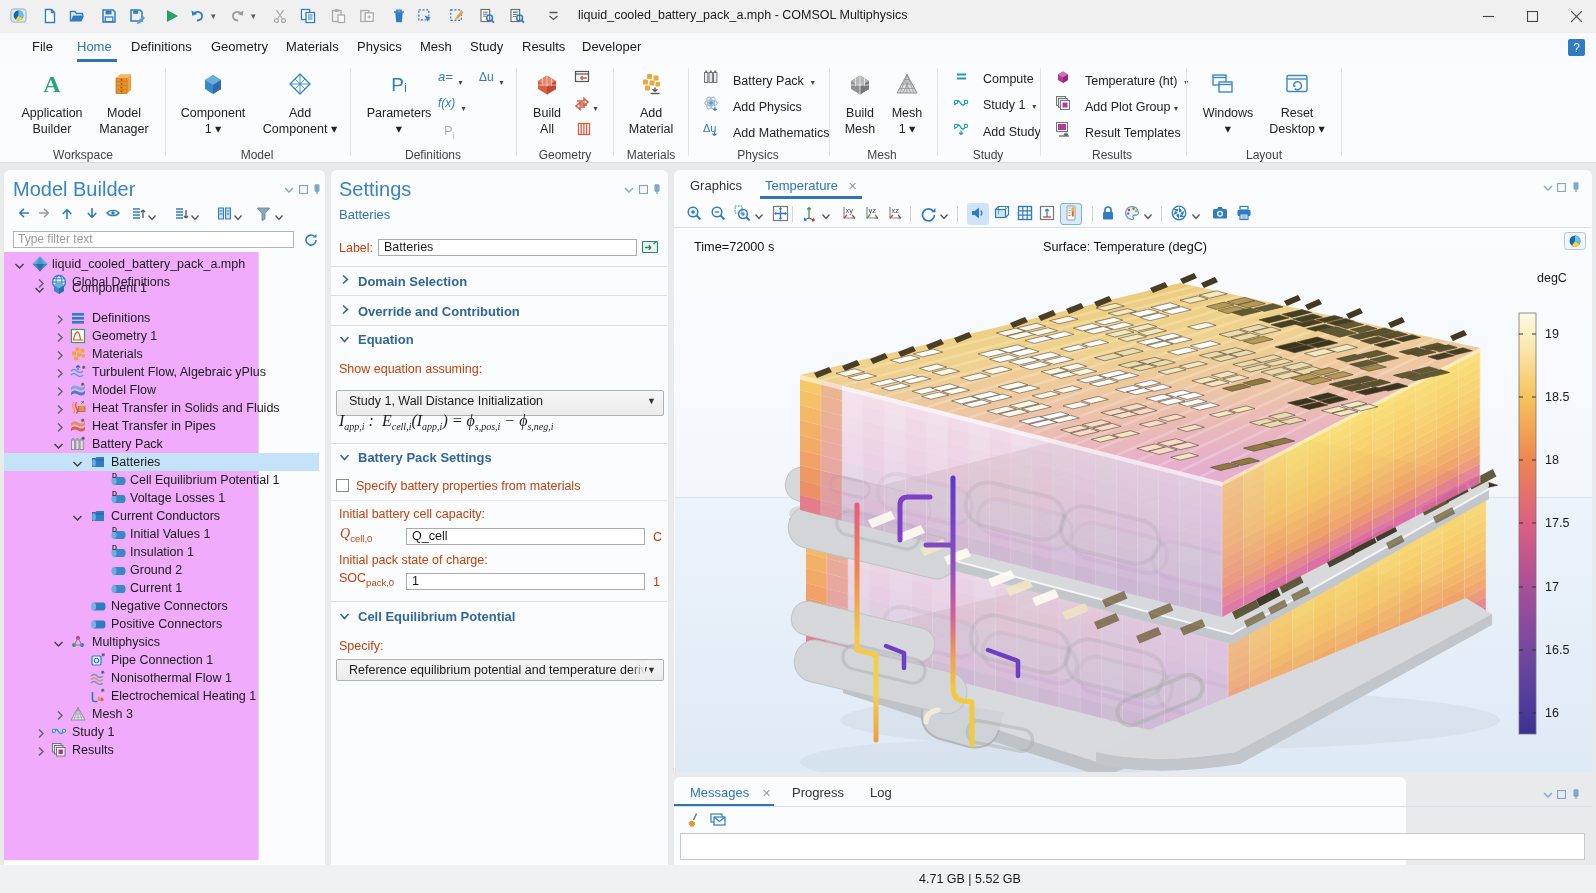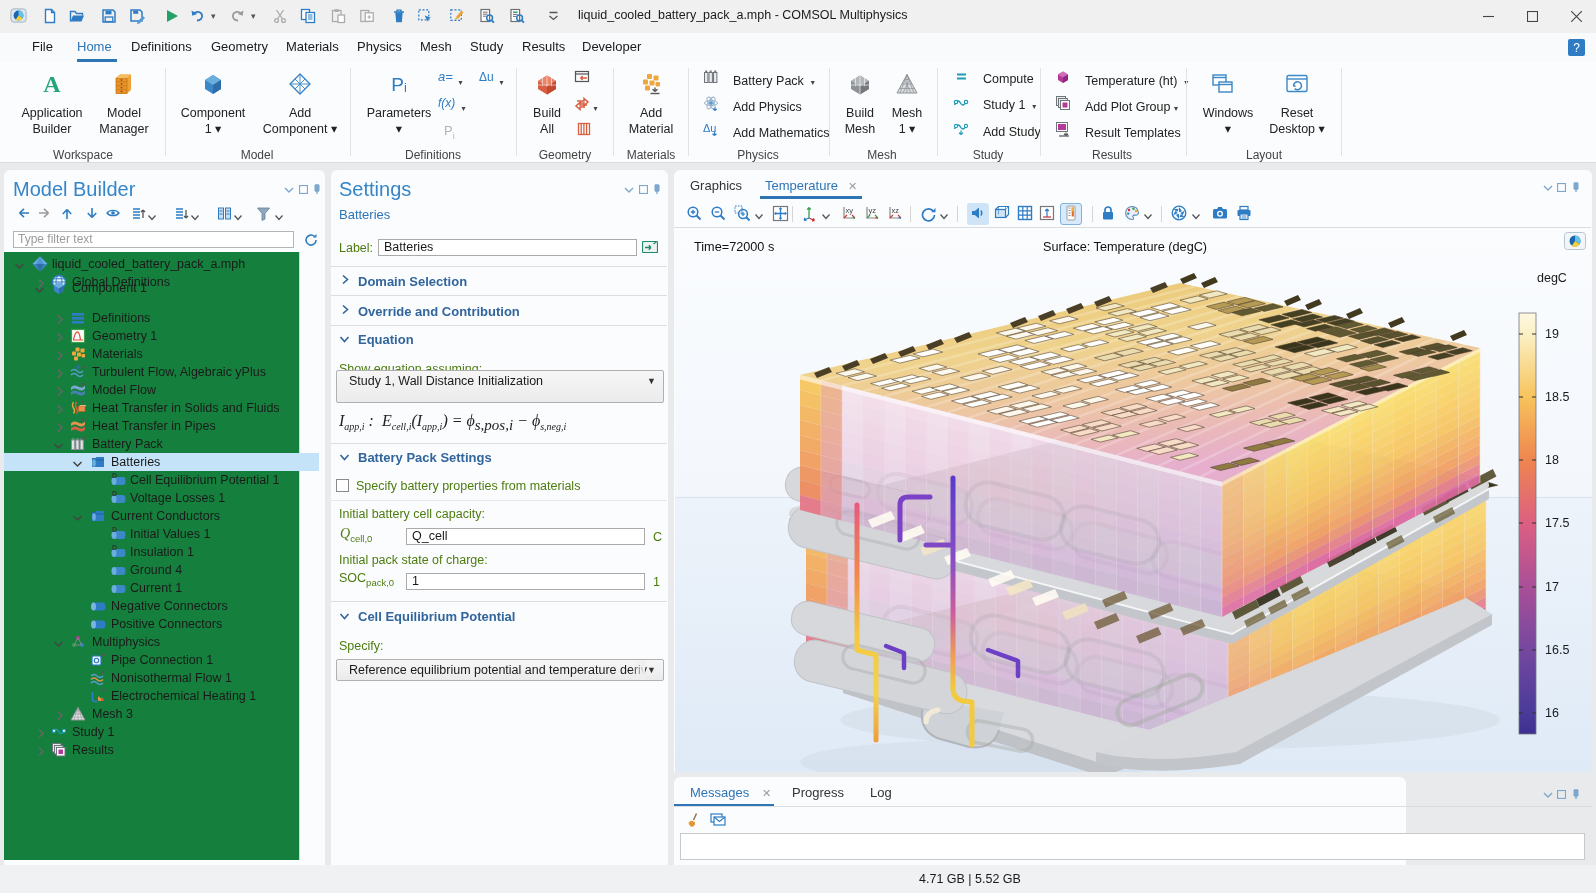--- a/index.html
+++ b/index.html
@@ -25,21 +25,21 @@
   border:1px solid #b4b4b4; font-size:12px; color:#9b9b9b; padding-left:4px; line-height:15px; }
 .trow { position:absolute; left:0; width:315px; height:18px; line-height:18px; font-size:12.5px;
   color:#1a1a1a; white-space:nowrap; }
 .trow .exp { position:absolute; top:3px; width:12px; height:12px; color:#555; }
 .trow .ticon { position:absolute; top:1px; width:16px; height:16px; }
 .trow .tlabel { position:absolute; top:0; }
 .sel { background:#c5e3f8; }
 .shead { position:absolute; font-size:13px; font-weight:700; color:#31659c; }
 .schev { position:absolute; color:#31659c; }
 .ssep { position:absolute; left:0; width:336px; height:1px; background:#dddddd; }
-.slabel { position:absolute; font-size:12.5px; color:#4d7c0f; white-space:nowrap; }
+.slabel { position:absolute; font-size:12.5px; color:#c2410c; white-space:nowrap; }
 .sinput { position:absolute; background:#fff; border:1px solid #aaa; font-size:12.5px;
   padding-left:5px; color:#1a1a1a; line-height:15px; }
 .sdrop { position:absolute; background:linear-gradient(#f6f6f6,#ebebeb); border:1px solid #b0b0b0;
   border-radius:2px; font-size:12.5px; color:#1a1a1a; padding-left:12px; line-height:21px; white-space:nowrap; overflow:hidden; }
 .darr { position:absolute; right:7px; top:0; color:#333; font-size:9px; line-height:21px; }
 .gtab { position:absolute; top:8px; font-size:13px; color:#333; }
 .gtab.active { color:#2e75b5; }
 .gtoolbar { position:absolute; left:0; top:30px; width:917px; height:28px; border-bottom:1px solid #d8dde3; }
 .gt { position:absolute; top:5px; width:18px; height:18px; }
 .canvastext { position:absolute; font-size:12.7px; color:#111; z-index:6; }
@@ -388,21 +388,21 @@
         <path d="M1.5 2h12l-4.5 5.5V13l-3 1.5V7.5z" fill="#8ea8c0" stroke="#667f96" stroke-width="0.8"></path>
       </svg></span>
     <span style="position:absolute;left:271px;top:40px"><svg width="8" height="7" viewBox="0 0 8 7">
         <path d="M0.5 1.5l3.5 4 3.5-4" fill="none" stroke="#555" stroke-width="1.3"></path>
       </svg></span>
     <div class="filterbox">Type filter text</div>
     <span style="position:absolute;left:299px;top:62px"><svg width="15" height="15" viewBox="0 0 15 15">
         <path d="M11.5 4.5A5 5 0 1 0 13 8" fill="none" stroke="#2e7cc4" stroke-width="1.6"></path>
         <path d="M13.5 2v3.5H10z" fill="#2e7cc4"></path>
       </svg></span>
-    <div style="position:absolute;left:0;top:82px;width:296px;height:608px;background:#15803d;border-right:1px solid #d8d8d8">
+    <div style="position:absolute;left:0;top:82px;width:255px;height:608px;background:#f0abfc;border-right:1px solid #d8d8d8">
       <div class="trow" style="top:3px">
         <span class="exp" style="left:10px"><svg width="11" height="10" viewBox="0 0 11 10">
             <path d="M1.5 3l4 4 4-4" fill="none" stroke="#444" stroke-width="1.5"></path>
           </svg></span>
         <span class="ticon" style="left:28px"><svg width="16" height="16" viewBox="0 0 16 16">
             <path d="M8 0.5L15.5 8 8 15.5 0.5 8z" fill="#3b87c8"></path>
             <path d="M8 0.5L15.5 8H0.5z" fill="#6aaede"></path>
             <path d="M8 0.5L11.7 8H4.3z" fill="#4a94d4"></path>
             <path d="M4.3 8h7.4L8 15.5z" fill="#2e6da8"></path>
           </svg></span>
@@ -581,21 +581,21 @@
             <ellipse cx="4" cy="9" rx="2.5" ry="4" fill="#6aaede"></ellipse>
             <text x="2" y="6" font-size="7" font-weight="bold" fill="#333" font-family="Liberation Sans">D</text>
           </svg></span>
         <span class="tlabel" style="left:126px">Insulation 1</span>
       </div>
       <div class="trow" style="top:309px">
         <span class="ticon" style="left:106px"><svg width="16" height="16" viewBox="0 0 16 16">
             <path d="M4 5h9a2.5 4 0 0 1 0 8H4z" fill="#3b87c8"></path>
             <ellipse cx="4" cy="9" rx="2.5" ry="4" fill="#6aaede"></ellipse>
           </svg></span>
-        <span class="tlabel" style="left:126px">Ground 4</span>
+        <span class="tlabel" style="left:126px">Ground 2</span>
       </div>
       <div class="trow" style="top:327px">
         <span class="ticon" style="left:106px"><svg width="16" height="16" viewBox="0 0 16 16">
             <path d="M4 5h9a2.5 4 0 0 1 0 8H4z" fill="#3b87c8"></path>
             <ellipse cx="4" cy="9" rx="2.5" ry="4" fill="#6aaede"></ellipse>
           </svg></span>
         <span class="tlabel" style="left:126px">Current 1</span>
       </div>
       <div class="trow" style="top:345px">
         <span class="ticon" style="left:86px"><svg width="16" height="16" viewBox="0 0 16 16">
@@ -713,22 +713,22 @@
 <span class="schev" style="left:10px;top:134px"><svg width="9" height="11" viewBox="0 0 9 11">
         <path d="M2 1.5l4.5 4L2 9.5" fill="none" stroke="#31659c" stroke-width="1.6"></path>
       </svg></span>
 <div class="shead" style="left:27px;top:134px">Override and Contribution</div>
 <div class="ssep" style="top:155px"></div>
 <span class="schev" style="left:8px;top:163px"><svg width="11" height="9" viewBox="0 0 11 9">
         <path d="M1.5 2l4 4.5L9.5 2" fill="none" stroke="#31659c" stroke-width="1.6"></path>
       </svg></span>
 <div class="shead" style="left:27px;top:162px">Equation</div>
 <div class="slabel" style="left:8px;top:192px">Show equation assuming:</div>
-<div class="sdrop" style="left:5px;top:200px;width:328px;height:33px">Study 1, Wall Distance Initialization<span class="darr">▼</span></div>
-<div style="position:absolute;left:8px;top:242px;font-family:'Liberation Serif',serif;font-style:italic;font-size:16px;color:#222">I<sub style="font-size:10px">app,i</sub> :&nbsp;&nbsp;E<sub style="font-size:10px">cell,i</sub>(I<sub style="font-size:10px">app,i</sub>) = ϕ<sub style="font-size:15px">s,pos,i</sub> − ϕ<sub style="font-size:10px">s,neg,i</sub></div>
+<div class="sdrop" style="left:5px;top:220px;width:328px;height:26px">Study 1, Wall Distance Initialization<span class="darr">▼</span></div>
+<div style="position:absolute;left:8px;top:242px;font-family:'Liberation Serif',serif;font-style:italic;font-size:16px;color:#222">I<sub style="font-size:10px">app,i</sub> :&nbsp;&nbsp;E<sub style="font-size:10px">cell,i</sub>(I<sub style="font-size:10px">app,i</sub>) = ϕ<sub style="font-size:10px">s,pos,i</sub> − ϕ<sub style="font-size:10px">s,neg,i</sub></div>
 <div class="ssep" style="top:273px"></div>
 <span class="schev" style="left:8px;top:281px"><svg width="11" height="9" viewBox="0 0 11 9">
         <path d="M1.5 2l4 4.5L9.5 2" fill="none" stroke="#31659c" stroke-width="1.6"></path>
       </svg></span>
 <div class="shead" style="left:27px;top:280px">Battery Pack Settings</div>
 <div style="position:absolute;left:5px;top:309px;width:13px;height:13px;background:#fff;border:1px solid #8a8a8a"></div>
 <div class="slabel" style="left:25px;top:309px">Specify battery properties from materials</div>
 <div class="ssep" style="top:330px;background:#e7e7e7"></div>
 <div class="slabel" style="left:8px;top:337px">Initial battery cell capacity:</div>
 <div class="slabel" style="left:9px;top:356px"><span style="font-family:'Liberation Serif',serif;font-style:italic;font-size:14px">Q</span><sub style="font-size:9.5px">cell,0</sub></div>

